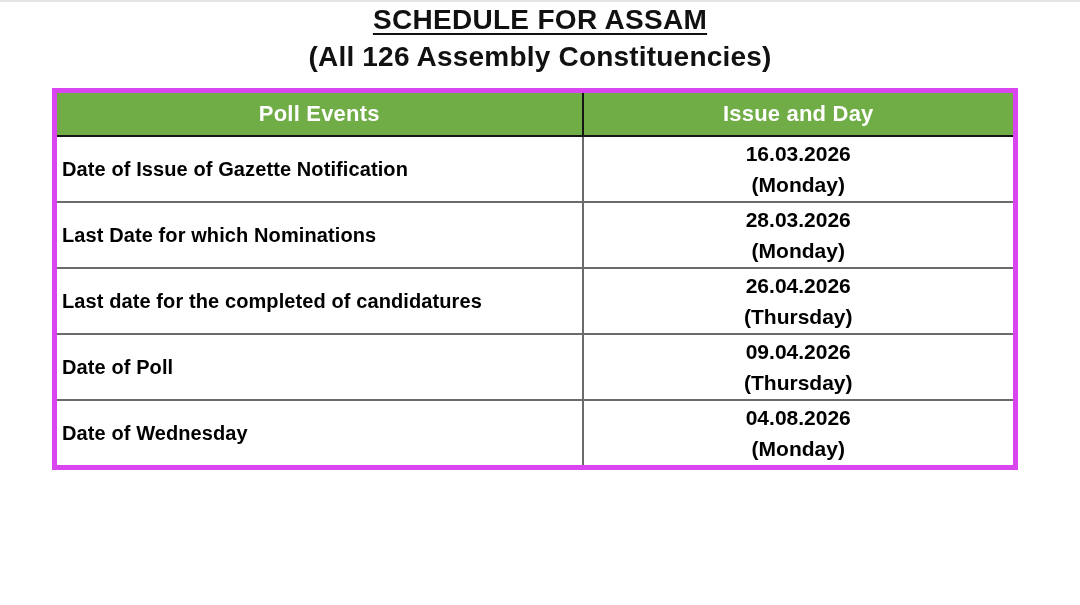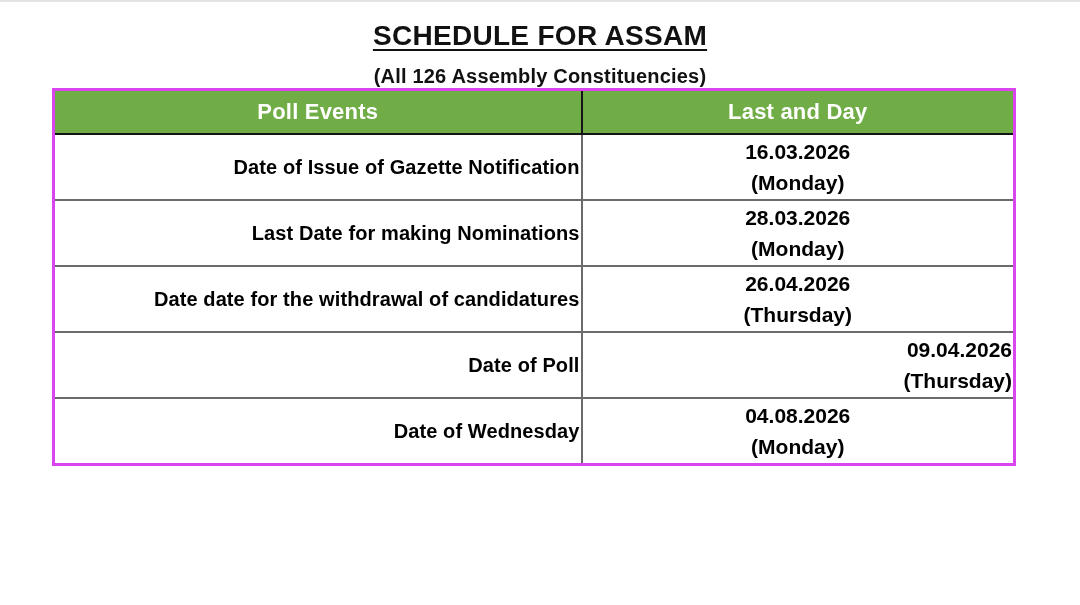--- a/index.html
+++ b/index.html
@@ -16,119 +16,118 @@
     color: #000000;
   }
   .top-strip {
     position: absolute;
     top: 0; left: 0;
     width: 1080px; height: 2px;
     background: #e3e3e3;
   }
   .title-block {
     position: absolute;
-    top: 20px; left: 0;
+    top: 4px; left: 0;
     width: 1080px;
     text-align: center;
     color: #111111;
   }
   .title {
     font-size: 28px;
     font-weight: bold;
     text-decoration: underline;
     text-decoration-thickness: 2px;
     text-underline-offset: 4px;
     letter-spacing: 0.3px;
   }
   .subtitle {
-    font-size: 20px;
+    font-size: 28px;
     font-weight: bold;
-    margin-top: 13px;
+    margin-top: 5px;
     letter-spacing: 0.2px;
   }
   table.schedule {
     position: absolute;
     left: 52px;
     top: 88px;
     width: 961px;
     border-collapse: collapse;
     table-layout: fixed;
-    border: 3px solid #d946ef;
+    border: 5px solid #d946ef;
   }
   table.schedule th {
     height: 40px;
     background: #70AD47;
     color: #ffffff;
     font-size: 22px;
     font-weight: bold;
     text-align: center;
     border: 2px solid #151515;
     letter-spacing: 0.2px;
   }
   table.schedule td {
     height: 62px;
     border: 2px solid #6b6b6b;
     vertical-align: middle;
   }
   td.event-cell {
     font-size: 20px;
     font-weight: bold;
-    text-align: right;
+    text-align: left;
     padding-left: 5px;
     letter-spacing: 0.1px;
   }
   td.date-cell {
     font-size: 21px;
     font-weight: bold;
     text-align: center;
     line-height: 31px;
   }
   td.date-cell.emph {
     font-weight: bold;
-    text-align: right;
   }
 </style>
 </head>
 <body>
 
 <div class="top-strip"></div>
 
 <div class="title-block">
   <div class="title">SCHEDULE FOR ASSAM</div>
   <div class="subtitle">(All 126 Assembly Constituencies)</div>
 </div>
 
 <table class="schedule">
   <colgroup>
     <col style="width:528px">
     <col style="width:433px">
   </colgroup>
   <thead>
     <tr>
       <th>Poll Events</th>
-      <th>Last and Day</th>
+      <th>Issue and Day</th>
     </tr>
   </thead>
   <tbody>
     <tr>
       <td class="event-cell">Date of Issue of Gazette Notification</td>
       <td class="date-cell">
         <div>16.03.2026</div>
         <div>(Monday)</div>
       </td>
     </tr>
     <tr>
-      <td class="event-cell">Last Date for making Nominations</td>
+      <td class="event-cell">Last Date for which Nominations</td>
       <td class="date-cell">
         <div>28.03.2026</div>
         <div>(Monday)</div>
       </td>
     </tr>
     <tr>
-      <td class="event-cell">Date date for the withdrawal of candidatures</td>
+      <td class="event-cell">Last date for the completed of candidatures</td>
       <td class="date-cell">
         <div>26.04.2026</div>
         <div>(Thursday)</div>
       </td>
     </tr>
     <tr>
       <td class="event-cell">Date of Poll</td>
       <td class="date-cell emph">
         <div>09.04.2026</div>
         <div>(Thursday)</div>

